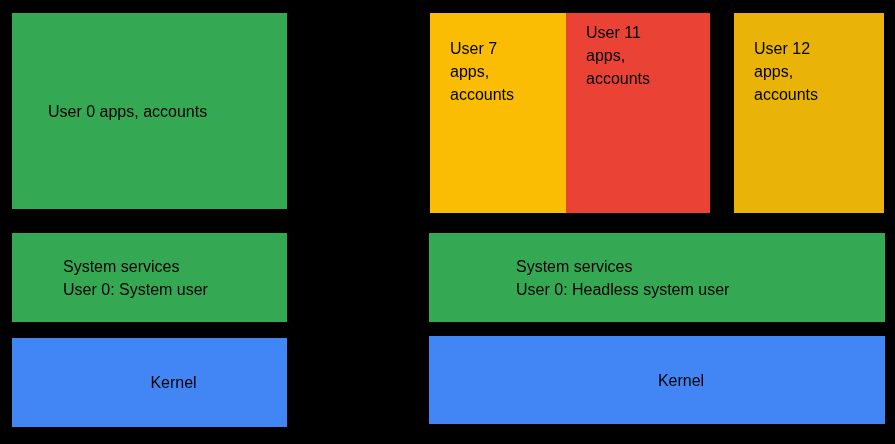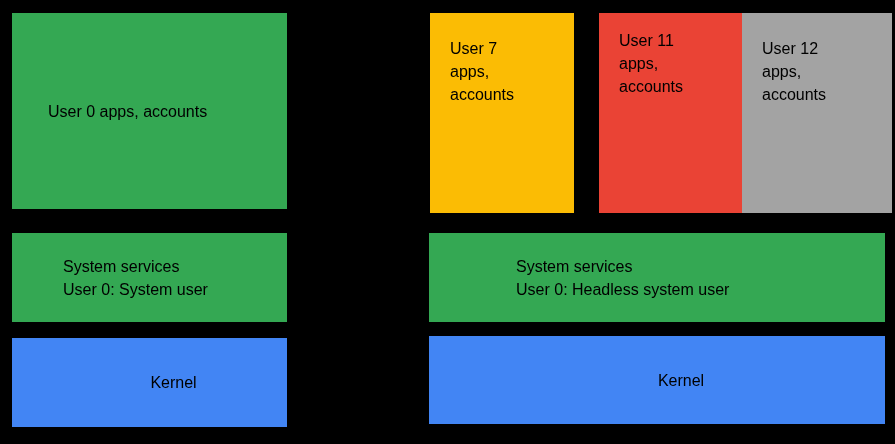--- a/index.html
+++ b/index.html
@@ -23,21 +23,21 @@
     white-space: pre-line;
     display: flex;
     padding-left: 48px;
   }
   
   .left-user-apps   { left: 12px;  top: 13px;  width: 275px; height: 196px; align-items: center; padding-left: 36px; }
   .left-sys-svc     { left: 12px;  top: 233px; width: 275px; height: 89px;  align-items: center; padding-left: 51px; }
   .left-kernel      { left: 12px;  top: 338px; width: 275px; height: 89px;  align-items: center; justify-content: center; }
   
   .user-box-0       { left: 430px; top: 13px;  width: 144px; height: 200px; padding: 24px 0 0 20px; }
-  .user-box-1       { left: 599px; top: 13px;  width: 144px; height: 200px; padding: 16px 0 0 20px; }
+  .user-box-1       { left: 566px; top: 13px;  width: 144px; height: 200px; padding: 8px 0 0 20px; }
   .user-box-2       { left: 734px; top: 13px;  width: 150px; height: 200px; padding: 24px 0 0 20px; }
   .right-sys-svc    { left: 429px; top: 233px; width: 456px; height: 89px;  align-items: center; padding-left: 87px; }
   .right-kernel     { left: 429px; top: 336px; width: 456px; height: 88px;  align-items: center; justify-content: center; }
 </style>
 </head>
 <body>
 
 <div class="box left-user-apps" style="background-color: rgb(52, 168, 83);">
   <span>User 0 apps, accounts</span>
 </div>
@@ -56,21 +56,21 @@
 apps,
 accounts</span>
 </div>
 
 <div class="box user-box-1" style="background-color: rgb(234, 67, 53);">
   <span>User 11
 apps,
 accounts</span>
 </div>
 
-<div class="box user-box-2" style="background-color: #a3a3a3; margin-left: 8px;">
+<div class="box user-box-2" style="background-color: #eab308;">
   <span>User 12
 apps,
 accounts</span>
 </div>
 
 <div class="box right-sys-svc" style="background-color: rgb(52, 168, 83);">
   <span>System services
 User 0: Headless system user</span>
 </div>
 

